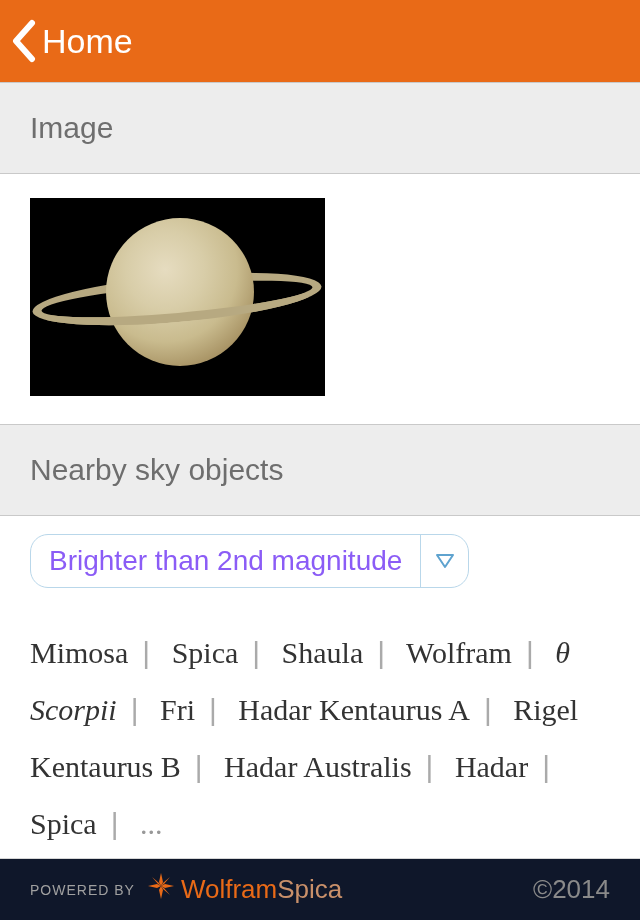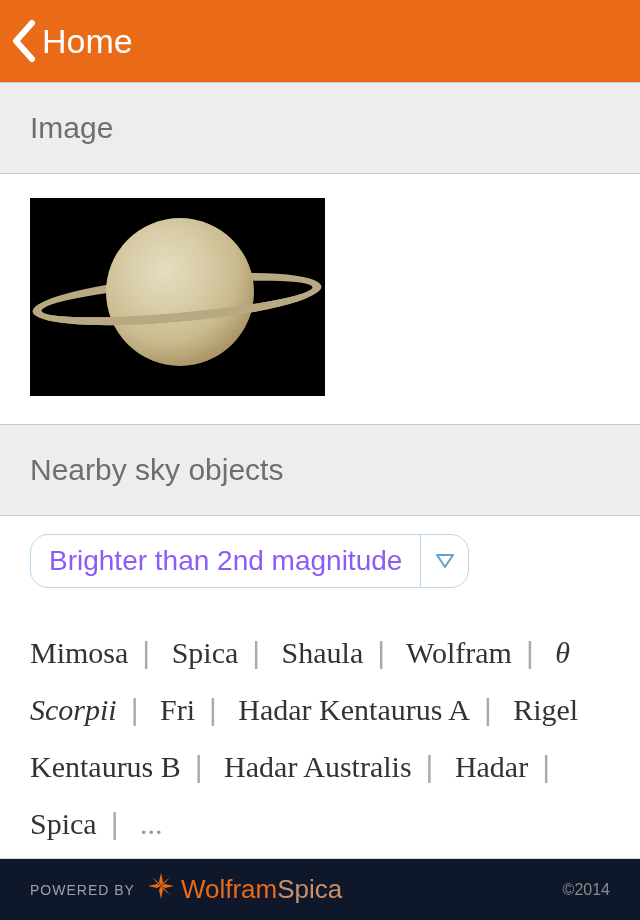--- a/index.html
+++ b/index.html
@@ -168,21 +168,21 @@
       align-items: center;
       color: #e96a17;
       font-size: 26px;
     }
     .wa-spikey { margin-right: 6px; }
     .wa-bold { font-weight: 400; color: #e96a17; }
     .wa-light { color: #c9906a; font-weight: 300; }
     .copyright {
       margin-left: auto;
       color: #8a8a8a;
-      font-size: 16px;
+      font-size: 26px;
     }
     .sky-header {
       margin-top: 4px;
     }
   </style>
 </head>
 <body>
 
 <div class="header">
   <div class="back-btn">

